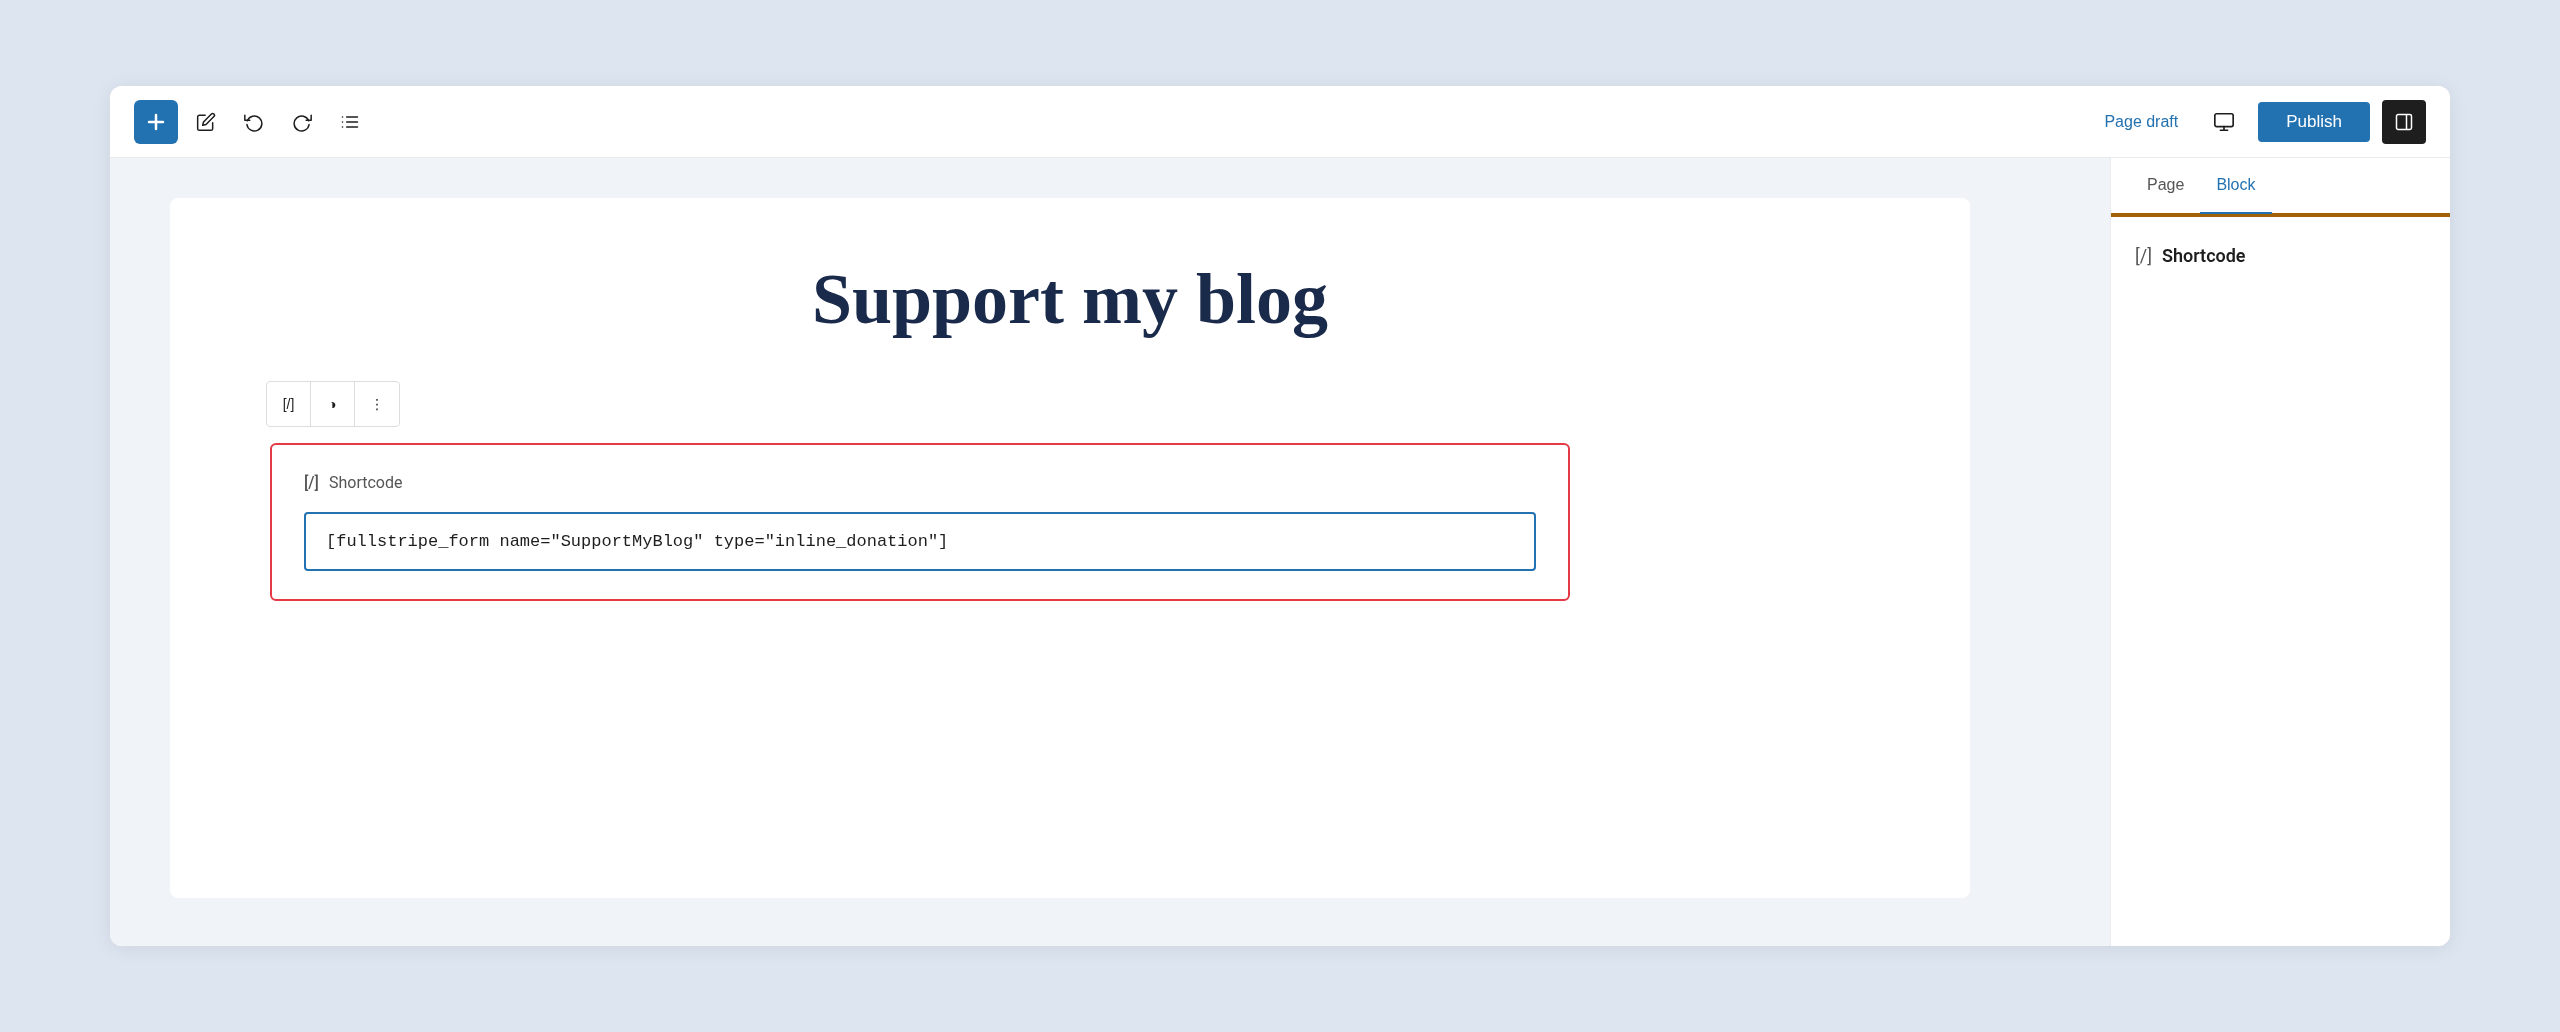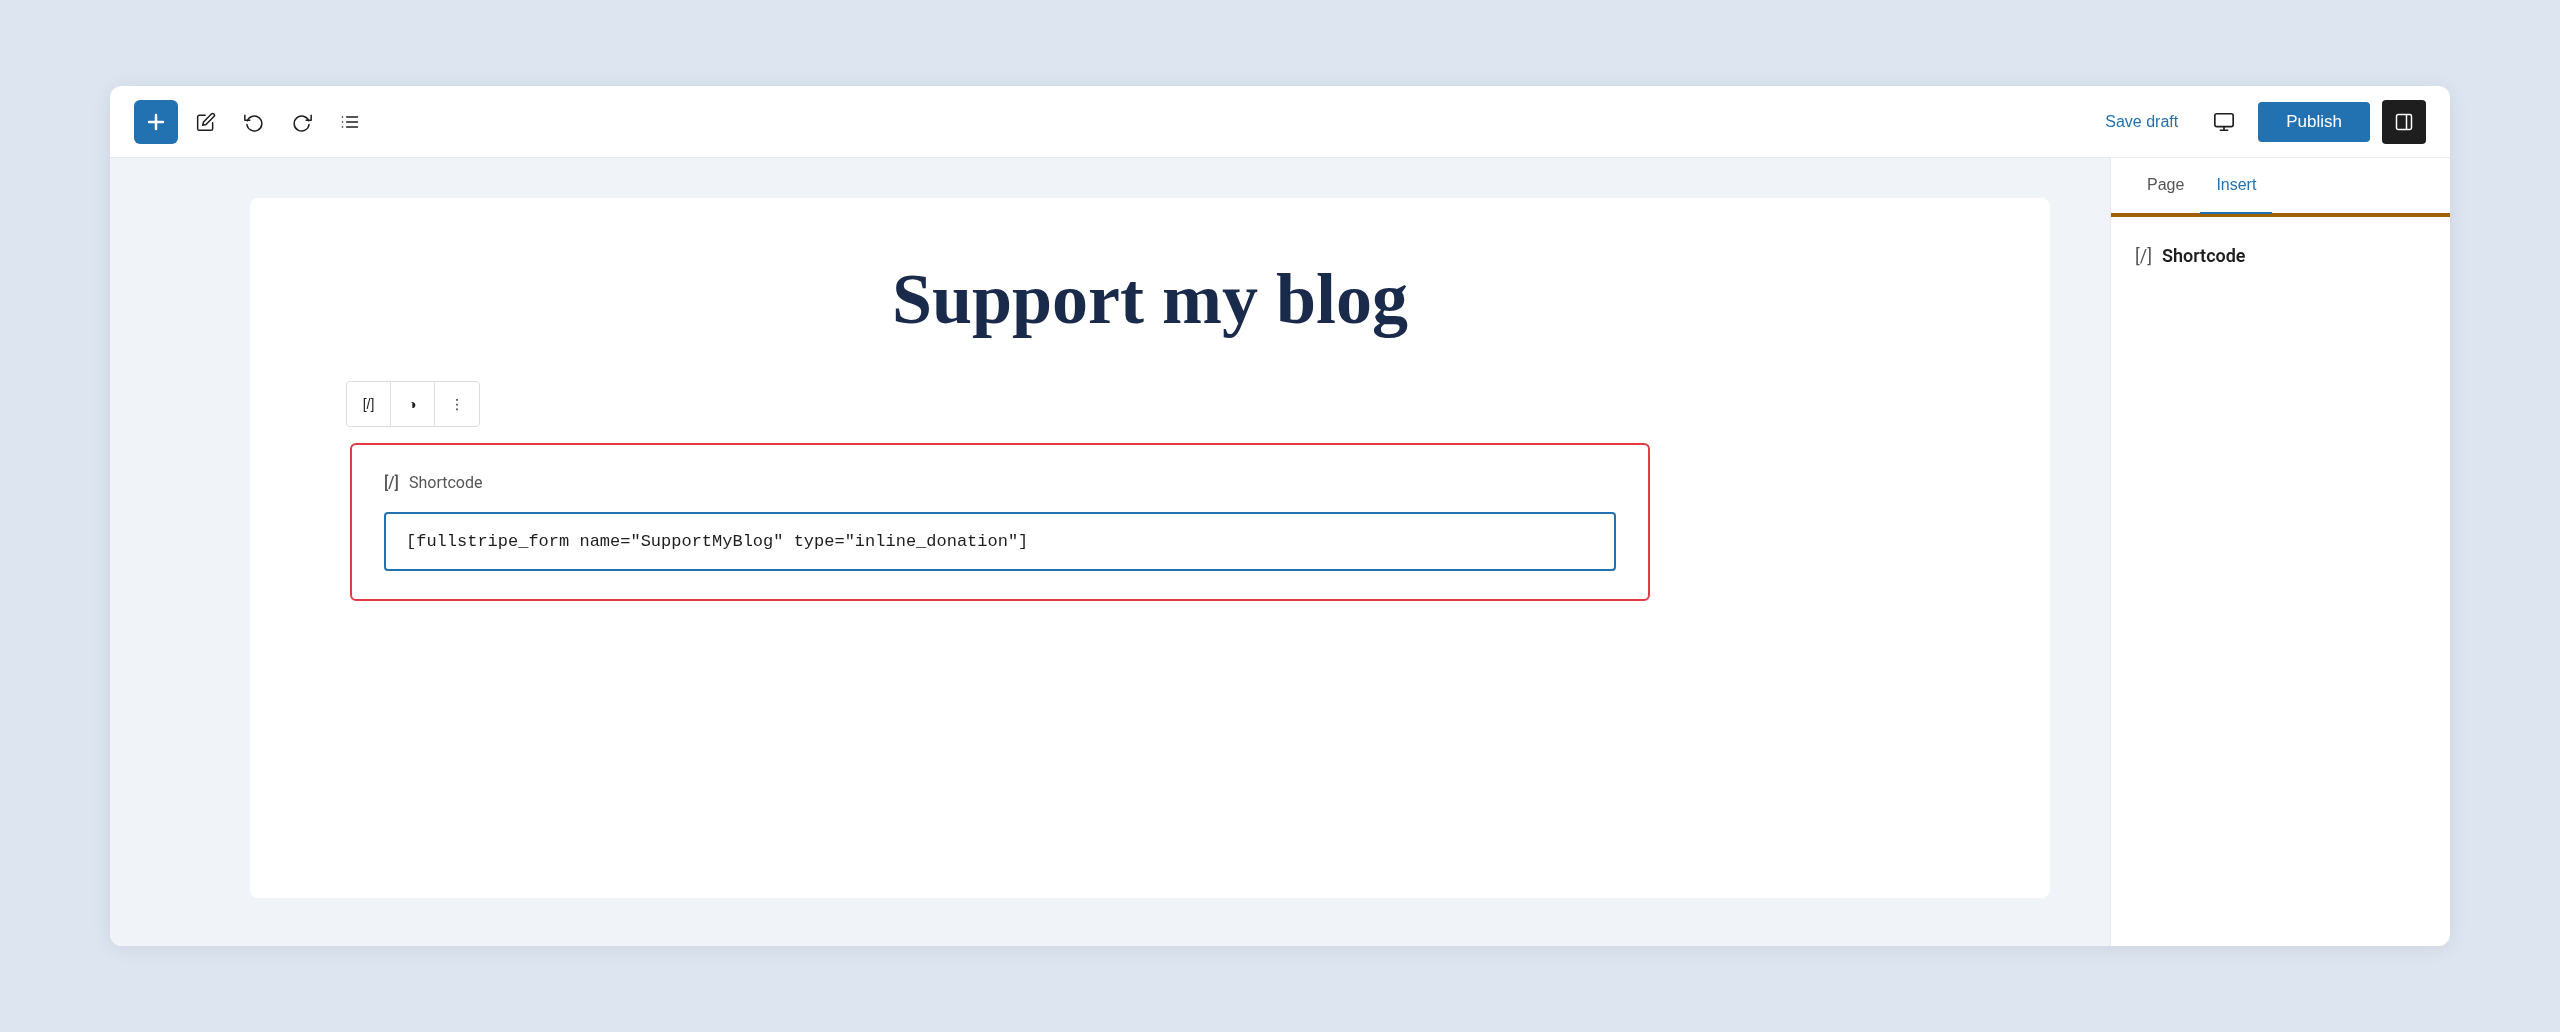--- a/index.html
+++ b/index.html
@@ -147,21 +147,21 @@
     }
 
     
     .editor-canvas {
       flex: 1;
       padding: 40px 60px;
       overflow-y: auto;
       background: #f0f4f9;
       display: flex;
       flex-direction: column;
-      align-items: flex-end;
+      align-items: flex-start;
     }
 
     .content-wrapper {
       background: #ffffff;
       border-radius: 8px;
       width: 100%;
       max-width: 1800px;
       padding: 60px 100px;
       min-height: 700px;
       position: relative;
@@ -365,21 +365,21 @@
           <line x1="8" y1="12" x2="21" y2="12" stroke="#1e1e1e" stroke-width="1.8" stroke-linecap="round"></line>
           <line x1="8" y1="18" x2="21" y2="18" stroke="#1e1e1e" stroke-width="1.8" stroke-linecap="round"></line>
           <line x1="3" y1="6" x2="3.01" y2="6" stroke="#1e1e1e" stroke-width="2" stroke-linecap="round"></line>
           <line x1="3" y1="12" x2="3.01" y2="12" stroke="#1e1e1e" stroke-width="2" stroke-linecap="round"></line>
           <line x1="3" y1="18" x2="3.01" y2="18" stroke="#1e1e1e" stroke-width="2" stroke-linecap="round"></line>
         </svg>
       </button>
     </div>
 
     <div class="toolbar-right">
-      <button class="save-draft-btn">Save draft</button>
+      <button class="save-draft-btn">Page draft</button>
 
       <button class="view-btn">
         <svg width="22" height="22" viewBox="0 0 24 24" fill="none" xmlns="http://www.w3.org/2000/svg">
           <rect x="2" y="3" width="20" height="14" rx="2" ry="2" stroke="#1e1e1e" stroke-width="1.8" fill="none"></rect>
           <line x1="8" y1="21" x2="16" y2="21" stroke="#1e1e1e" stroke-width="1.8" stroke-linecap="round"></line>
           <line x1="12" y1="17" x2="12" y2="21" stroke="#1e1e1e" stroke-width="1.8" stroke-linecap="round"></line>
         </svg>
       </button>
 
       <button class="publish-btn">Publish</button>
@@ -419,21 +419,21 @@
           </div>
           <input type="text" class="shortcode-input" value="[fullstripe_form name=&quot;SupportMyBlog&quot; type=&quot;inline_donation&quot;]" style="">
         </div>
 
       </div>
     </div>
 
     <div class="sidebar">
       <div class="sidebar-tabs">
         <button class="sidebar-tab">Page</button>
-        <button class="sidebar-tab active">Insert</button>
+        <button class="sidebar-tab active">Block</button>
       </div>
 
       <div class="sidebar-content">
         <div class="sidebar-block-header">
           <span class="sidebar-block-icon">[/]</span>
           <span class="sidebar-block-title">Shortcode</span>
         </div>
       </div>
     </div>
 

